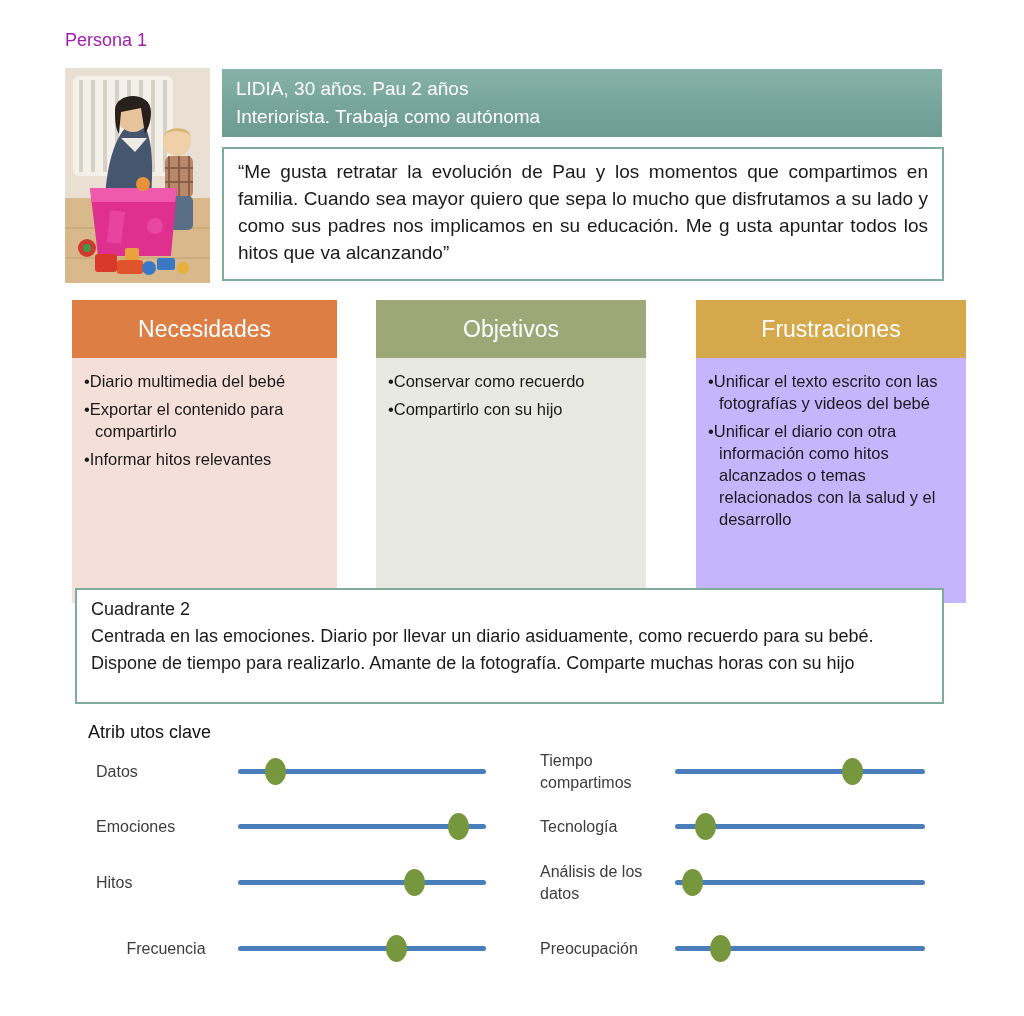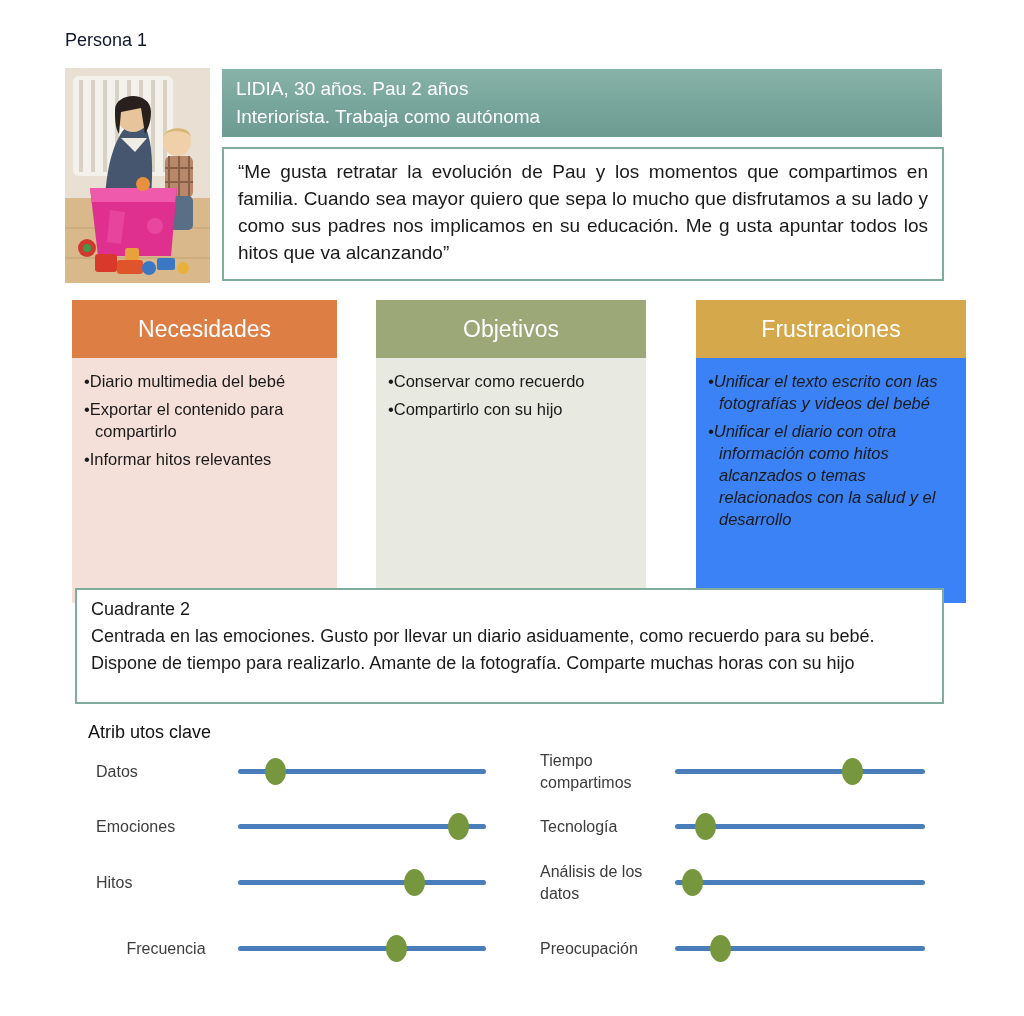--- a/index.html
+++ b/index.html
@@ -1,19 +1,19 @@
 <!DOCTYPE html>
 <html><head>
 <meta charset="utf-8">
 <style>
   html,body{margin:0;padding:0;background:#fff;}
   body{font-family:"Liberation Sans", sans-serif; color:#1a1a1a;}
   .page{position:relative;width:1024px;height:1016px;background:#fff;overflow:hidden;}
 
-  .page-title{position:absolute;left:65px;top:30px;font-size:18px;color:#0f172a;}
+  .page-title{position:absolute;left:65px;top:30px;font-size:18px;color:#a21caf;}
 
   .photo{position:absolute;left:65px;top:68px;width:145px;height:215px;overflow:hidden;}
 
   .profile-header{position:absolute;left:222px;top:69px;width:720px;height:68px;
     background:linear-gradient(180deg,#87b2a8,#6c9b91);color:#fff;
     display:flex;flex-direction:column;justify-content:center;padding-left:14px;box-sizing:border-box;}
   .profile-header div{font-size:19px;line-height:28px;}
 
   .quote-box{position:absolute;left:222px;top:147px;width:722px;height:134px;box-sizing:border-box;
     background:#fff;border:2px solid #7fac9d;padding:9px 14px 0 14px;}
@@ -133,31 +133,31 @@
     <div class="col-body" style="background: rgb(232, 233, 224);">
       <ul>
           <li>•Conservar como recuerdo</li>
           <li>•Compartirlo con su hijo</li>
         </ul>
     </div>
   </div>
 
   <div class="col col-frustraciones">
     <div class="col-header" style="background: rgb(212, 168, 75);">Frustraciones</div>
-    <div class="col-body" style="background: #3b82f6; font-style: italic;">
+    <div class="col-body" style="background: #c4b5fd;">
       <ul>
           <li>•Unificar el texto escrito con las fotografías y videos del bebé</li>
           <li>•Unificar el diario con otra información como hitos alcanzados o temas relacionados con la salud y el desarrollo</li>
         </ul>
     </div>
   </div>
 
   <div class="quadrant-box">
     <div class="q-title">Cuadrante 2</div>
-    <p>Centrada en las emociones. Gusto por llevar un diario asiduamente, como recuerdo para su bebé. Dispone de tiempo para realizarlo. Amante de la fotografía. Comparte muchas horas con su hijo</p>
+    <p>Centrada en las emociones. Diario por llevar un diario asiduamente, como recuerdo para su bebé. Dispone de tiempo para realizarlo. Amante de la fotografía. Comparte muchas horas con su hijo</p>
   </div>
 
   <div class="attrs-title">Atrib utos clave</div>
 
   <div class="sliders sliders-left" style="height: 233px;">
       <div class="slider-row" style="top: 0px;">
         <div class="slider-label" style="width: 140px;">Datos</div>
         <div class="slider-track" style="left: 142px; width: 248px;"></div>
         <div class="slider-dot" style="left: 168.7px;"></div>
       </div>

